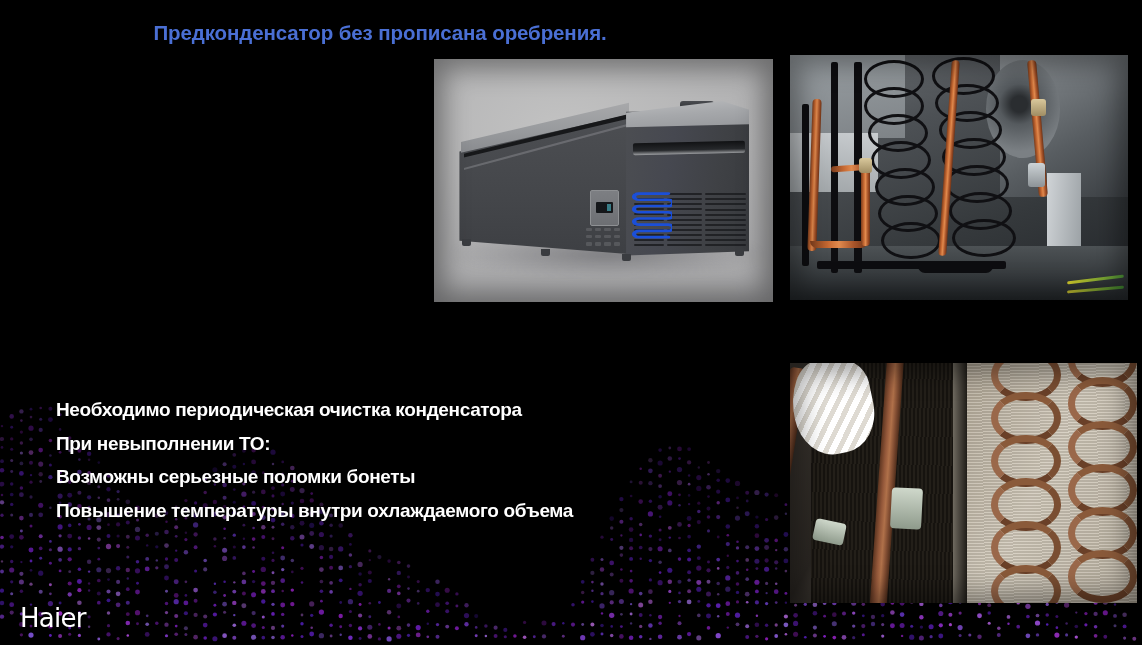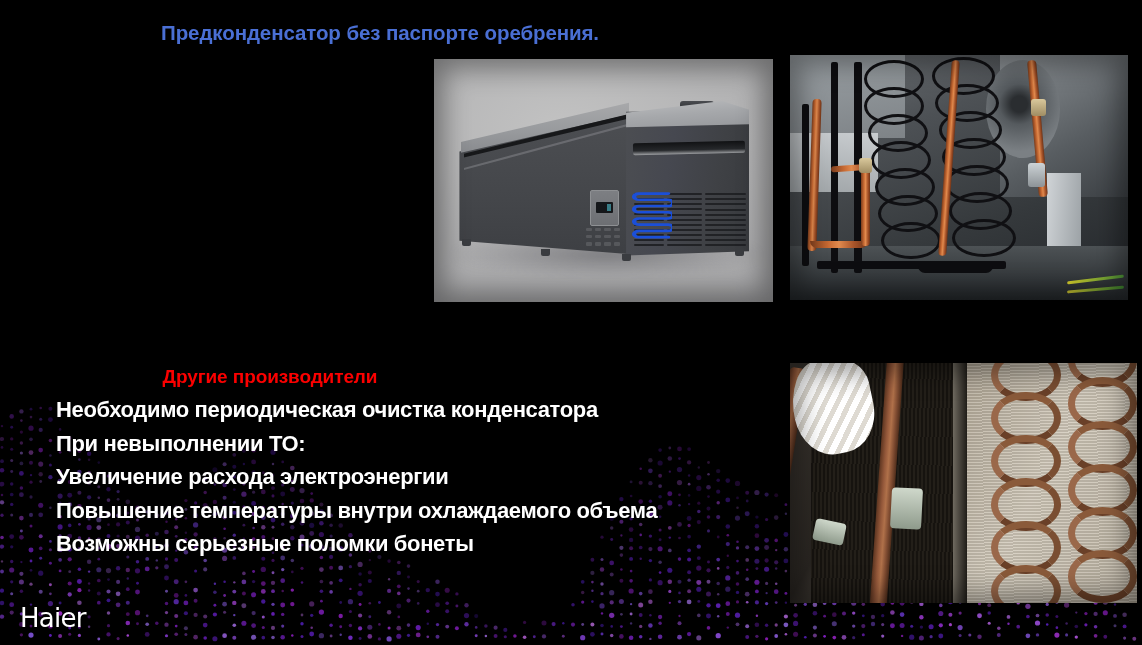--- a/index.html
+++ b/index.html
@@ -73,21 +73,21 @@
     font-weight: bold;
     color: #fb0000;
     letter-spacing: -0.1px;
     white-space: nowrap;
   }
 
   .body-bottom {
     position: absolute;
     left: 56px;
     top: 393px;
-    font-size: 22px;
+    font-size: 19px;
     font-weight: bold;
     color: #ffffff;
     line-height: 33.5px;
     letter-spacing: -0.35px;
     white-space: nowrap;
   }
   .body-bottom .ln { display: block; }
 
   
   #haier-logo {
@@ -1597,33 +1597,31 @@
       <circle cx="1115.0" cy="300.9" r="1.93" fill="hsl(265,72%,61%)" opacity="0.44"></circle>
       <circle cx="1115.0" cy="289.5" r="1.20" fill="hsl(264,72%,41%)" opacity="0.49"></circle>
       <circle cx="1115.0" cy="279.4" r="1.34" fill="hsl(264,72%,60%)" opacity="0.25"></circle>
       <circle cx="1115.0" cy="270.5" r="2.50" fill="hsl(282,72%,65%)" opacity="0.31"></circle>
       <circle cx="1124.6" cy="323.1" r="1.55" fill="hsl(272,72%,64%)" opacity="0.54"></circle>
       <circle cx="1124.6" cy="311.4" r="1.96" fill="hsl(266,72%,42%)" opacity="0.73"></circle>
       <circle cx="1124.6" cy="299.8" r="2.27" fill="hsl(271,72%,68%)" opacity="0.37"></circle>
       <circle cx="1134.3" cy="323.7" r="1.96" fill="hsl(283,72%,63%)" opacity="0.55"></circle>
     </svg>
 
-  <div class="title-line"><span class="sp">Предконденсатор</span><span> без паспорте </span><span class="sp">оребрения.</span></div>
+  <div class="title-line"><span class="sp">Предконденсатор</span><span> без прописана </span><span class="sp">оребрения.</span></div>
 
   <div class="body-top">
   </div>
 
-  <div class="subhead-red">Другие производители</div>
 
   <div class="body-bottom">
     <span class="ln">Необходимо периодическая очистка конденсатора</span>
     <span class="ln">При невыполнении ТО:</span>
-    <span class="ln">Увеличение расхода электроэнергии</span>
+    <span class="ln">Возможны серьезные поломки бонеты</span>
     <span class="ln">Повышение температуры внутри охлаждаемого объема</span>
-    <span class="ln">Возможны серьезные поломки бонеты</span>
   </div>
 
   <svg id="haier-logo" viewBox="0 0 210 64">
     <text x="0" y="49" font-family="'DejaVu Sans', sans-serif" font-size="52" font-weight="500" fill="#ffffff" letter-spacing="-1.5">Haier</text>
   </svg>
 
   <div class="photo" id="img-product">
     <div id="prod-shadow"></div>
 
     <div id="prod-body">

